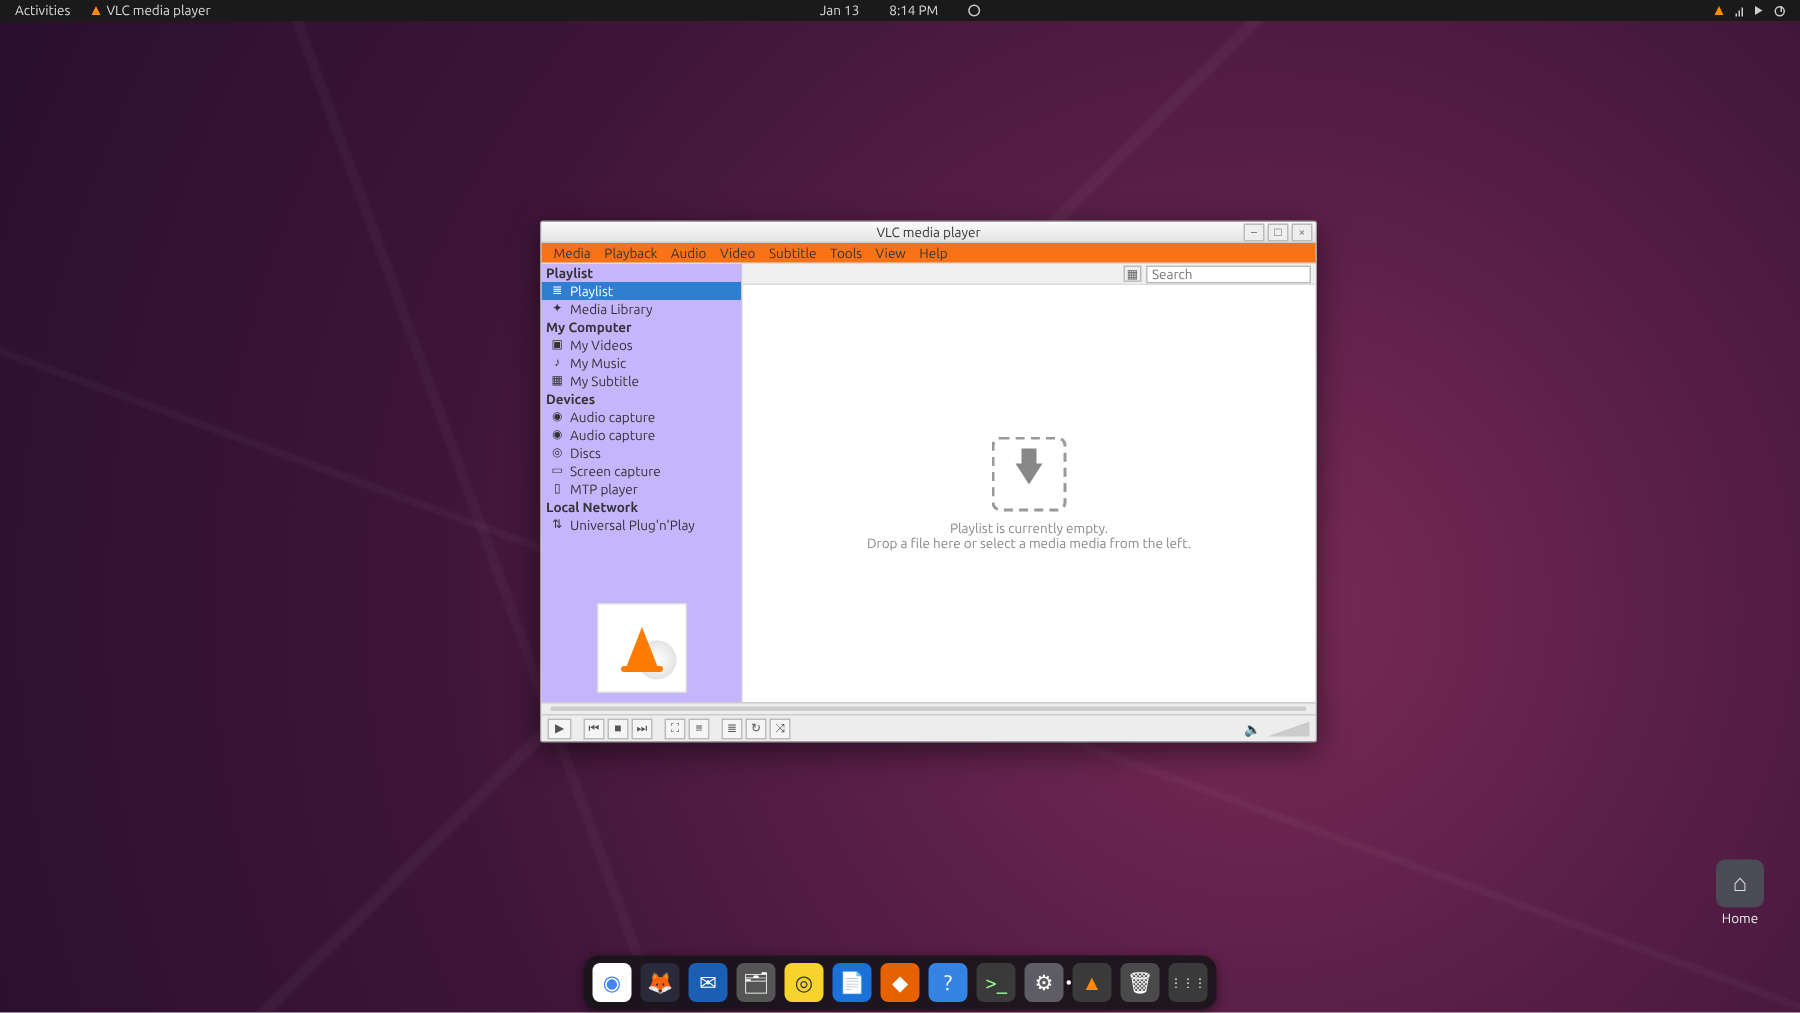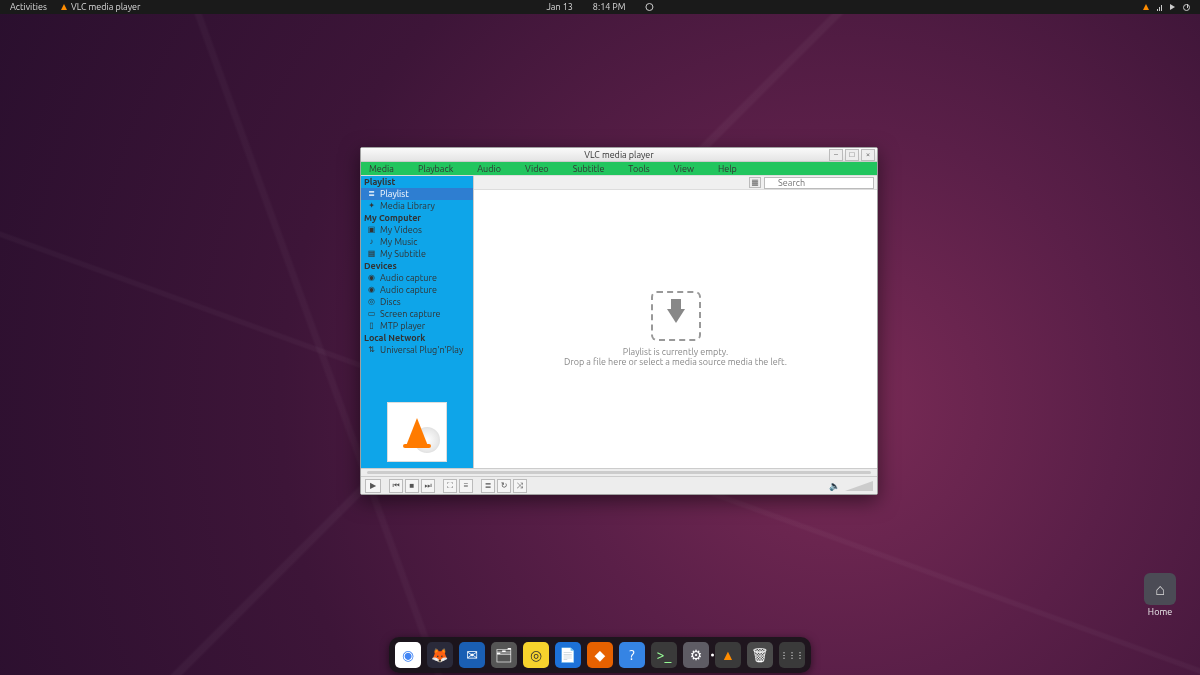--- a/index.html
+++ b/index.html
@@ -84,27 +84,27 @@
   border-bottom: 1px solid #ccc; display: flex; align-items: center;
   position: relative; font-size: 9px;
 }
 .titlebar .title { position:absolute; left:50%; transform:translateX(-50%); }
 .win-controls { margin-left: auto; display: flex; gap: 2px; padding-right: 2px; }
 .win-btn {
   width: 14px; height: 12px; border: 1px solid #bbb; background: #eee;
   font-size: 8px; line-height: 10px; text-align: center; color: #666;
 }
 .menubar {
-  height: 14px; background: #22c55e; display: flex; align-items: center;
-  padding: 0 4px; gap: 16px; font-size: 9px; border-bottom: 1px solid #ddd;
+  height: 14px; background: #f97316; display: flex; align-items: center;
+  padding: 0 4px; gap: 1px; font-size: 9px; border-bottom: 1px solid #ddd;
 }
 .menubar span { padding: 0 4px; cursor: default; }
 .content { flex: 1; display: flex; min-height: 0; }
 .sidebar {
-  width: 113px; background: #0ea5e9; border-right: 1px solid #ccc;
+  width: 134px; background: #c4b5fd; border-right: 1px solid #ccc;
   display: flex; flex-direction: column; font-size: 9px;
 }
 .side-scroll { overflow: hidden; }
 .side-head { font-weight: bold; padding: 1px 3px; color: #333; }
 .side-item {
   padding: 1px 3px 1px 6px; display: flex; align-items: center; gap: 4px;
   height: 12px; line-height: 12px;
 }
 .side-item.selected { background: #2e7ed1; color: #fff; }
 .side-item .icn { width: 9px; height: 9px; flex-shrink: 0; display:inline-flex; align-items:center; justify-content:center; font-size:8px; }
@@ -127,21 +127,21 @@
 .art-disc{ position:absolute; right:6px; bottom:8px; width:26px; height:26px; border-radius:50%; background:radial-gradient(circle,#fff 0%,#e8e8e8 60%,#ccc 100%); z-index:1;}
 .main { flex: 1; display: flex; flex-direction: column; background: #fff; }
 .search-row {
   height: 14px; border-bottom: 1px solid #ddd; display: flex;
   align-items: center; justify-content: flex-end; padding: 0 3px; gap:3px;
   background:#f0f0f0;
 }
 .view-btn{ width:12px; height:11px; border:1px solid #bbb; background:#eee; font-size:8px; display:flex; align-items:center; justify-content:center; color:#666;}
 .search-row input {
   width: 110px; height: 12px; border: 1px solid #bbb; background: #fff;
-  font-size: 9px; padding: 0 13px; outline: none;
+  font-size: 9px; padding: 0 3px; outline: none;
 }
 .list-head {
   height: 12px; border-bottom: 1px solid #ddd; display: flex;
   font-size: 9px; color: #444; background: #f7f7f7;
 }
 .list-head div { padding: 0 4px; border-right: 1px solid #e0e0e0; line-height: 12px; }
 .col-title { flex: 1; }
 .col-dur { width: 48px; }
 .col-album { width: 150px; border-right:none !important; }
 .empty {
@@ -296,21 +296,21 @@
     <div class="main">
       <div class="search-row">
         <div class="view-btn">▦</div>
         <input type="text" placeholder="Search" style="">
       </div>
       <div class="empty">
         <div class="drop-box">
           <div class="drop-arrow"></div>
         </div>
         <div>Playlist is currently empty.</div>
-        <div>Drop a file here or select a media source media the left.</div>
+        <div>Drop a file here or select a media media from the left.</div>
       </div>
     </div>
   </div>
   <div class="seek">
       <div class="seek-track"></div>
     </div>
   <div class="controls">
     <div class="ctl play">▶</div>
     <div class="gap"></div>
     <div class="ctl">⏮</div>

